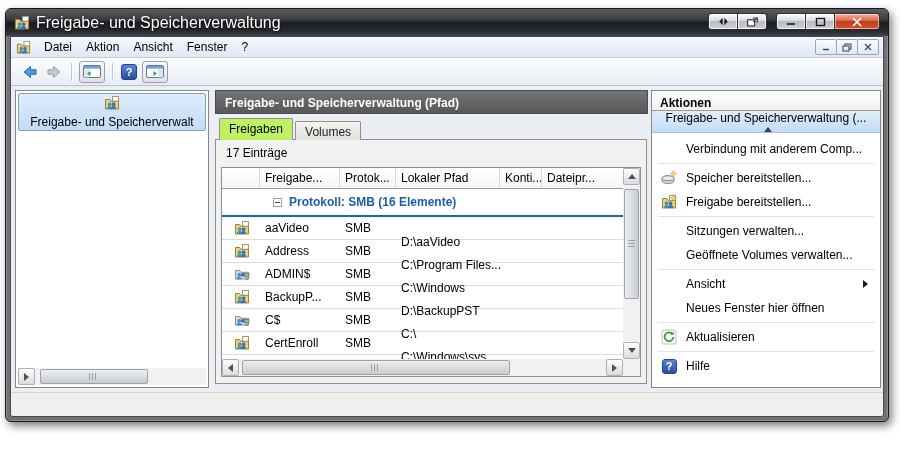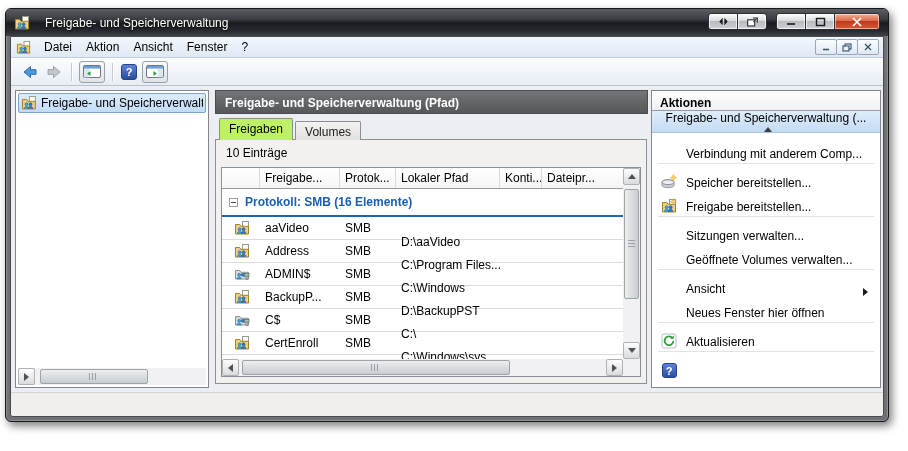--- a/index.html
+++ b/index.html
@@ -8,21 +8,21 @@
   .stage { position:relative; width:908px; height:451px; }
 
   
   .window { position:absolute; left:5px; top:8px; width:884px; height:414px;
             background:#6f7174; border:1px solid #17181a; border-radius:6px;
             box-shadow:3px 4px 9px rgba(0,0,0,.5), inset 0 0 0 1px rgba(255,255,255,.22); }
   .titlebar { position:absolute; left:0; top:0; right:0; height:27px; border-radius:5px 5px 0 0;
               background:linear-gradient(#5a5d62 0%,#3a3d41 38%,#1a1c1f 52%,#26292d 80%,#3f4246 100%);
               display:flex; align-items:center; }
   .titlebar .app-icon { margin-left:8px; width:16px; height:16px; }
-  .titlebar .title { margin-left:15px; color:#fff; text-shadow:0 1px 2px #000; font-size:12px; }
+  .titlebar .title { margin-left:6px; color:#fff; text-shadow:0 1px 2px #000; font-size:16px; }
   .caption-buttons { position:absolute; right:8px; top:4px; display:flex; }
   .cap-group { display:flex; margin-left:10px; }
   .cap-btn { width:30px; height:17px; border:1px solid #2c2e31; margin-left:-1px;
              background:linear-gradient(#fdfdfd 0%,#d9dbde 45%,#b8bcc1 50%,#cdd1d5 100%);
              display:flex; align-items:center; justify-content:center;
              box-shadow:inset 0 0 0 1px rgba(255,255,255,.7); }
   .cap-btn:first-child { border-radius:3px 0 0 3px; }
   .cap-btn:last-child  { border-radius:0 3px 3px 0; }
   .cap-btn.close { width:46px;
              background:linear-gradient(#f5b09a 0%,#dd6a4a 45%,#c03a1e 50%,#d55835 100%);
@@ -52,21 +52,21 @@
   .tool-plain { margin:0 3px; display:flex; align-items:center; }
 
   
   .main { position:absolute; left:0; right:0; top:49px; bottom:24px; background:#ebeef2; }
 
   
   .left-pane { position:absolute; left:4px; top:4px; width:194px; bottom:4px;
                background:#fff; border:1px solid #83878d; }
   .tree-item { margin:2px; padding:1px 2px; display:flex; align-items:center; gap:4px;
                border:1px solid #7da2ce; border-radius:2px;
-               background:linear-gradient(#ddecfd,#c2dcf6); overflow:hidden; }
+               background:linear-gradient(#ddecfd,#c2dcf6); overflow:hidden;flex-direction:column; }
   .tree-item .lbl { white-space:nowrap; overflow:hidden; }
 
   
   .mid-pane { position:absolute; left:204px; top:4px; width:433px; bottom:4px; }
   .mid-header { position:absolute; left:0; right:0; top:0; height:24px; line-height:24px;
                 padding-left:9px; color:#fff; font-weight:bold;
                 background:linear-gradient(#747679,#636567 50%,#56585b); border:1px solid #4a4c4e; }
   .tabs { position:absolute; left:4px; top:28px; height:22px; display:flex; z-index:2; }
   .tab { border:1px solid #8f8f8f; border-bottom:none; padding:0 9px; line-height:20px; }
   .tab.active { background:#bef264; height:22px; border-radius:2px 2px 0 0; }
@@ -76,21 +76,21 @@
               background:#f2f1ef; border:1px solid #8f8f8f; }
   .count-label { padding:6px 0 0 10px; }
 
   .list { position:absolute; left:5px; right:5px; top:27px; bottom:6px;
           background:#fff; border:1px solid #888f96; overflow:hidden; }
   .cols { display:flex; height:21px; background:linear-gradient(#ffffff,#f4f5f6);
           border-bottom:1px solid #9a9c9f; }
   .col { padding:3px 0 0 5px; border-right:1px solid #d8d9db; white-space:nowrap; overflow:hidden; }
   .c0 { width:38px; } .c1 { width:80px; } .c2 { width:56px; } .c3 { width:104px; }
   .c4 { width:42px; } .c5 { flex:1; }
-  .group-row { height:26px; display:flex; align-items:center; gap:7px; padding-left:7px; }
+  .group-row { height:26px; display:flex; align-items:center; gap:7px; padding-left:7px;margin-left:44px; }
   .group-row .g-label { font-weight:bold; color:#1c5fb0; font-size:12px; }
   .expander { width:9px; height:9px; border:1px solid #9aa0a6; background:#fff; position:relative; }
   .expander::after { content:""; position:absolute; left:1px; right:1px; top:3px; height:1px; background:#44484c; }
   .blue-line { height:2px; background:#1f62b5; margin-right:17px; }
   .row { display:flex; height:23px; align-items:center; border-bottom:1px solid #dcdcdc; margin-right:17px; }
   .cell { white-space:nowrap; overflow:hidden; padding-left:5px; }
   .cell.ci { width:38px; padding-left:12px; display:flex; align-items:center; }
   .cell.cn { width:80px; } .cell.cp { width:56px; } .cell.cl { width:104px;margin-top:28px; }
   .cell.ck { width:42px; } .cell.cd { flex:1; }
 
@@ -124,21 +124,21 @@
   .right-pane { position:absolute; left:640px; right:2px; top:4px; bottom:4px;
                 background:#fff; border:1px solid #83878d; }
   .actions-header { height:20px; line-height:24px; padding-left:8px; font-weight:bold;
                     background:linear-gradient(#fefefe,#f0f1f3); border-bottom:1px solid #96999d; }
   .actions-section { height:22px; display:flex; align-items:center; padding:0 8px;
                      background:linear-gradient(#e0edfb,#c3dbf4); border-bottom:1px solid #aac4de;flex-direction:column; }
   .actions-section .s-label { flex:1; white-space:nowrap; overflow:hidden; }
   .sec-arrow { width:0; height:0; border-left:4px solid transparent; border-right:4px solid transparent;
                border-bottom:5px solid #3b3e42; margin-left:4px; }
   .action-list { padding-top:4px; }
-  .action-item { height:24px; display:flex; align-items:flex-end; cursor:default; }
+  .action-item { height:24px; display:flex; align-items:center; cursor:default; }
   .action-item .a-icon { width:34px; display:flex; justify-content:center; }
   .action-item .a-label { flex:1; white-space:nowrap; overflow:hidden; }
   .action-item .sub-arrow { width:0; height:0; border-top:4px solid transparent; border-bottom:4px solid transparent;
                border-left:5px solid #1a1a1a; margin-right:12px; }
   .action-sep { height:1px; background:#e2e2e2; margin:2px 6px; }
 
   
   .statusbar { position:absolute; left:0; right:0; bottom:0; height:24px;
                background:#f1efed; border-top:1px solid #d6d3d0; border-radius:0 0 3px 3px; }
 
@@ -310,21 +310,21 @@
           </div>
         </div>
 
         <div class="mid-pane">
           <div class="mid-header">Freigabe- und Speicherverwaltung (Pfad)</div>
           <div class="tabs">
             <div class="tab active">Freigaben</div>
             <div class="tab inactive">Volumes</div>
           </div>
           <div class="tab-page">
-            <div class="count-label">10 Einträge</div>
+            <div class="count-label">17 Einträge</div>
 
             <div class="list">
               <div class="cols">
                 <div class="col c0"></div>
                 <div class="col c1">Freigabe...</div>
                 <div class="col c2">Protok...</div>
                 <div class="col c3">Lokaler Pfad</div>
                 <div class="col c4">Konti...</div>
                 <div class="col c5">Dateipr...</div>
               </div>
@@ -501,20 +501,21 @@
                   <path d="M12.8 2.4v3.4H9.4z" fill="#2f9e3f"></path>
                 </svg>
               </span>
               <span class="a-label">Aktualisieren</span>
             </div>
             <div class="action-sep"></div>
             <div class="action-item">
               <span class="a-icon">
                   <span class="help-badge small">?</span>
                 </span>
+              <span class="a-label">Hilfe</span>
             </div>
           </div>
         </div>
       </div>
 
       <div class="statusbar"></div>
     </div>
   </div>
 </div>
 

